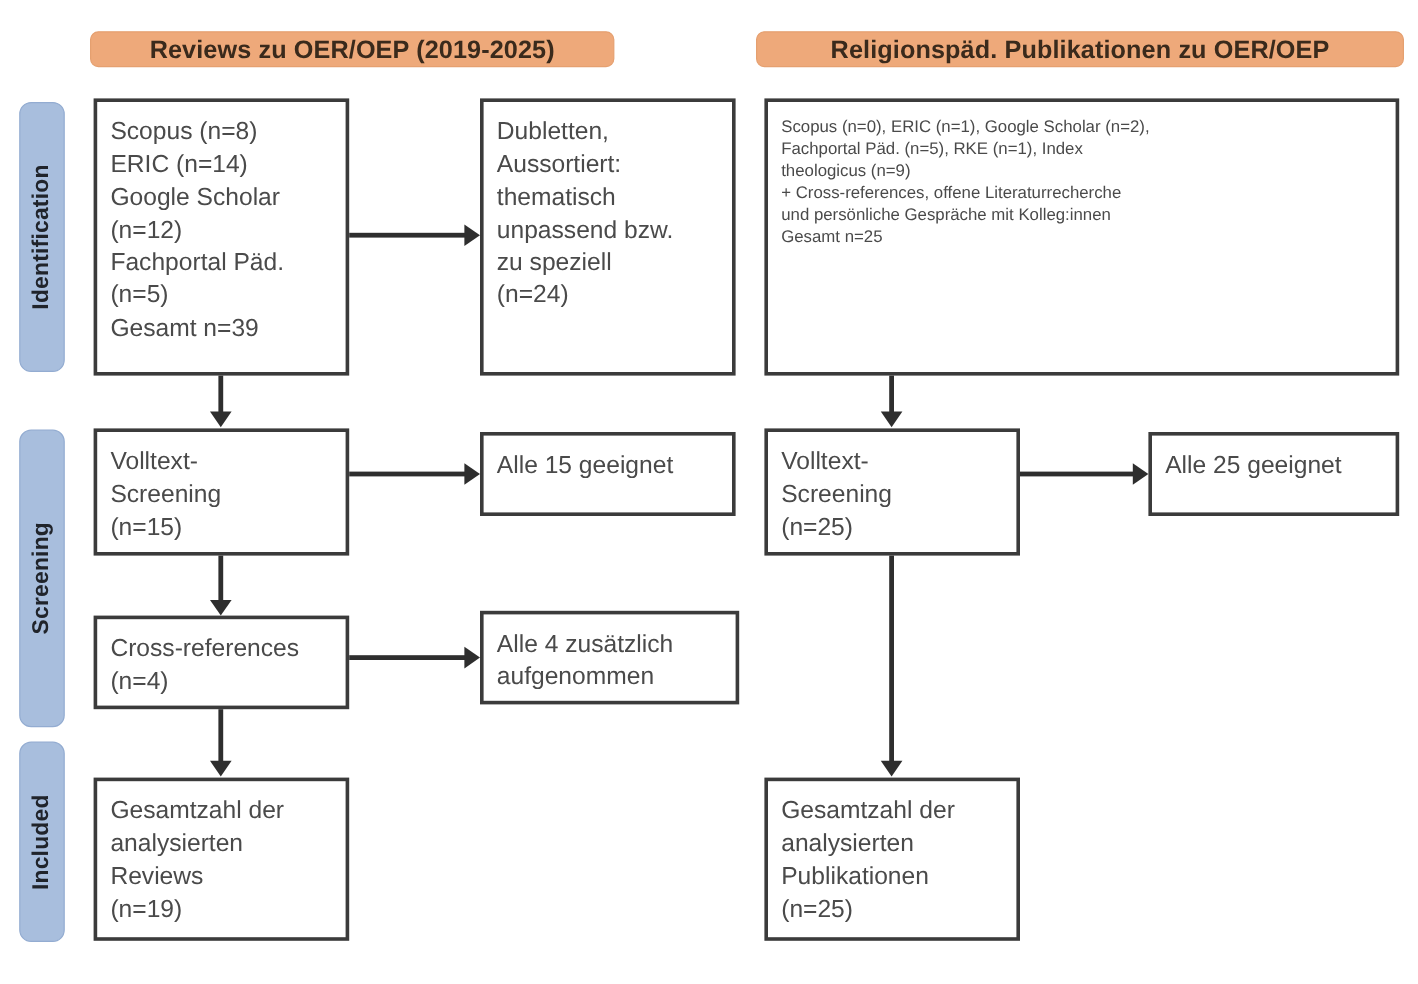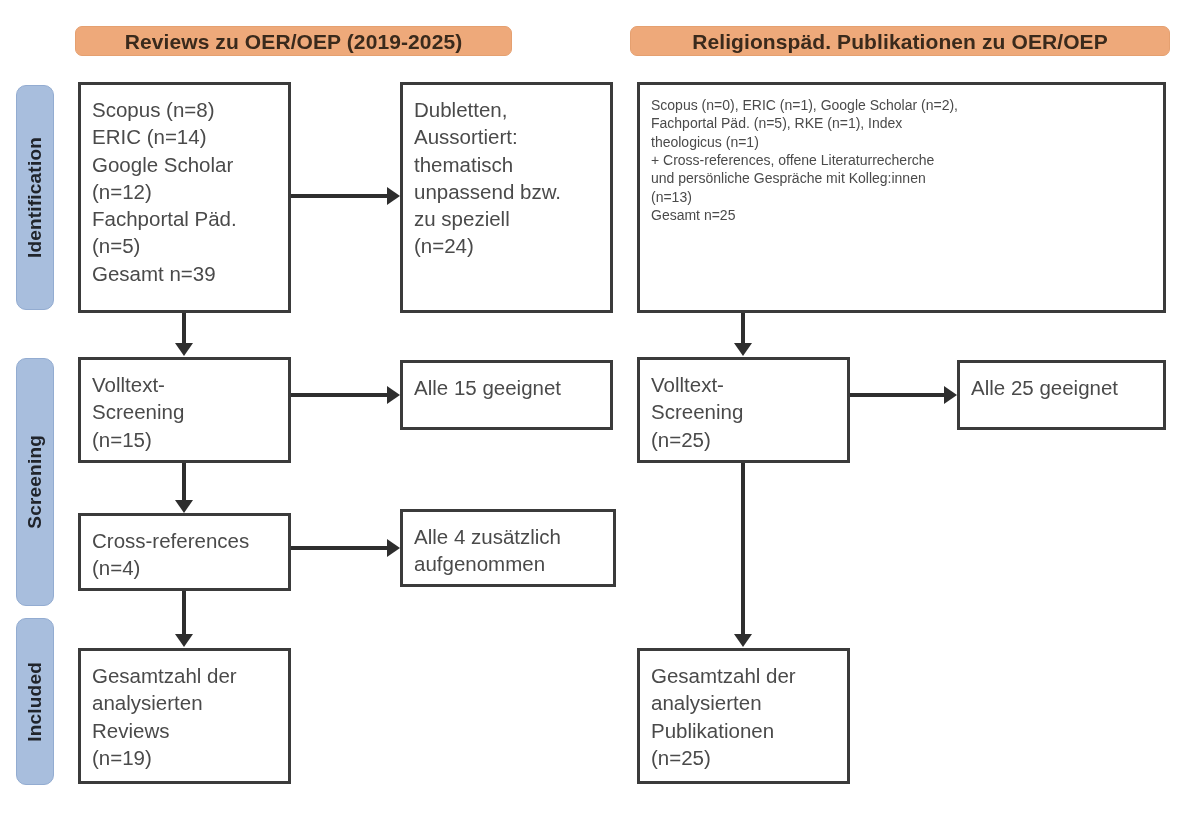--- a/index.html
+++ b/index.html
@@ -164,24 +164,23 @@
   <div class="box" style="left:78px; top:648px; width:213px; height:136px;">
     <span class="ln">Gesamtzahl der</span>
     <span class="ln">analysierten</span>
     <span class="ln">Reviews</span>
     <span class="ln">(n=19)</span>
   </div>
 
   <div class="box wide" style="left:637px; top:82px; width:529px; height:231px;">
     <span class="ln">Scopus (n=0), ERIC (n=1), Google Scholar (n=2),</span>
     <span class="ln">Fachportal Päd. (n=5), RKE (n=1), Index</span>
-    <span class="ln">theologicus (n=1)</span>
+    <span class="ln">theologicus (n=9)</span>
     <span class="ln">+ Cross-references, offene Literaturrecherche</span>
     <span class="ln">und persönliche Gespräche mit Kolleg:innen</span>
-    <span class="ln">(n=13)</span>
     <span class="ln">Gesamt n=25</span>
   </div>
 
   <div class="box" style="left:637px; top:357px; width:213px; height:106px;">
     <span class="ln">Volltext-</span>
     <span class="ln">Screening</span>
     <span class="ln">(n=25)</span>
   </div>
 
   <div class="box" style="left:957px; top:360px; width:209px; height:70px;">

